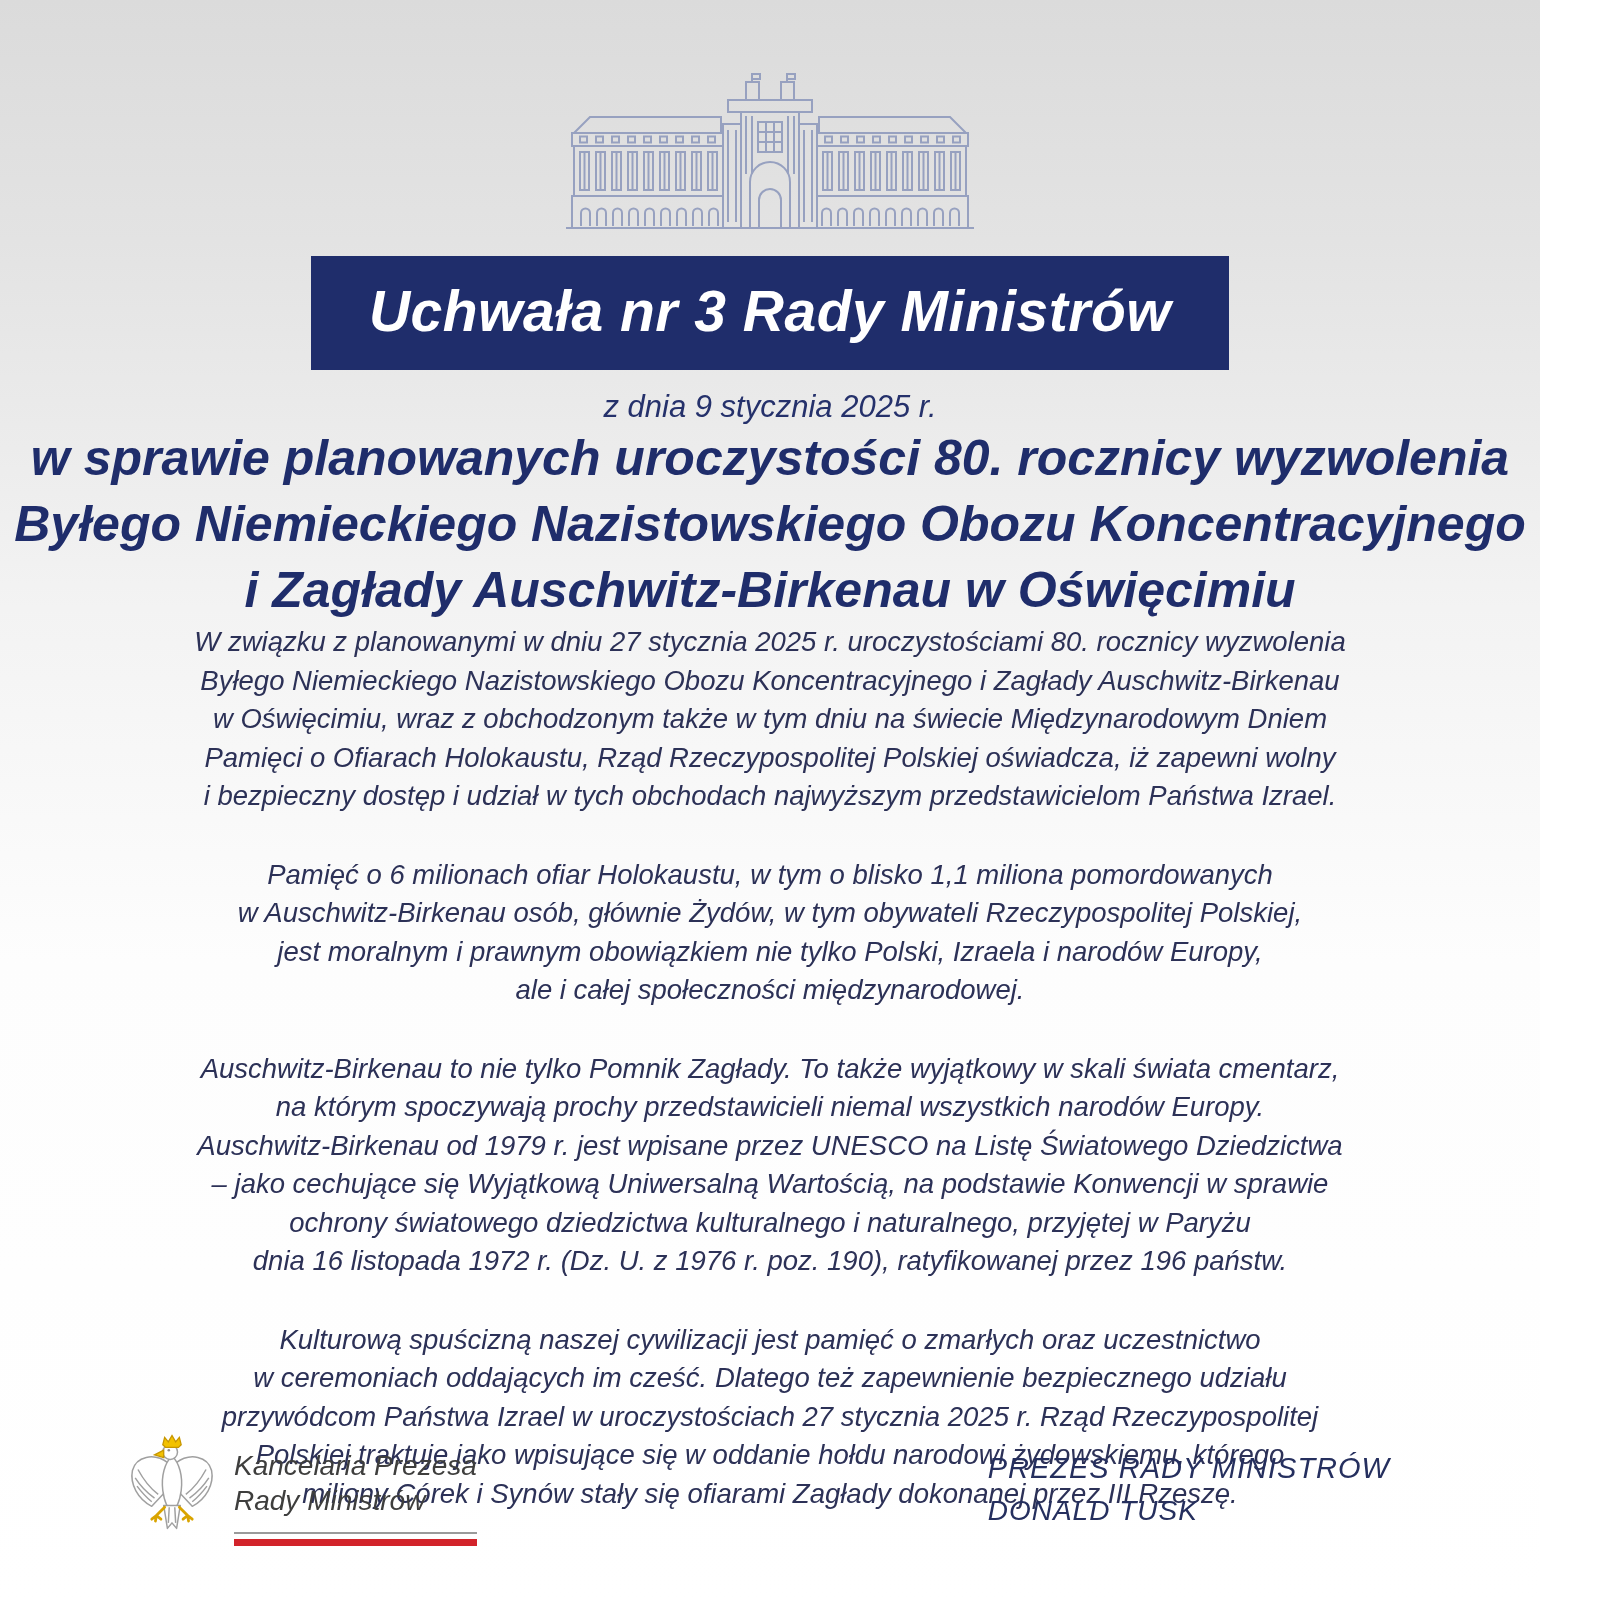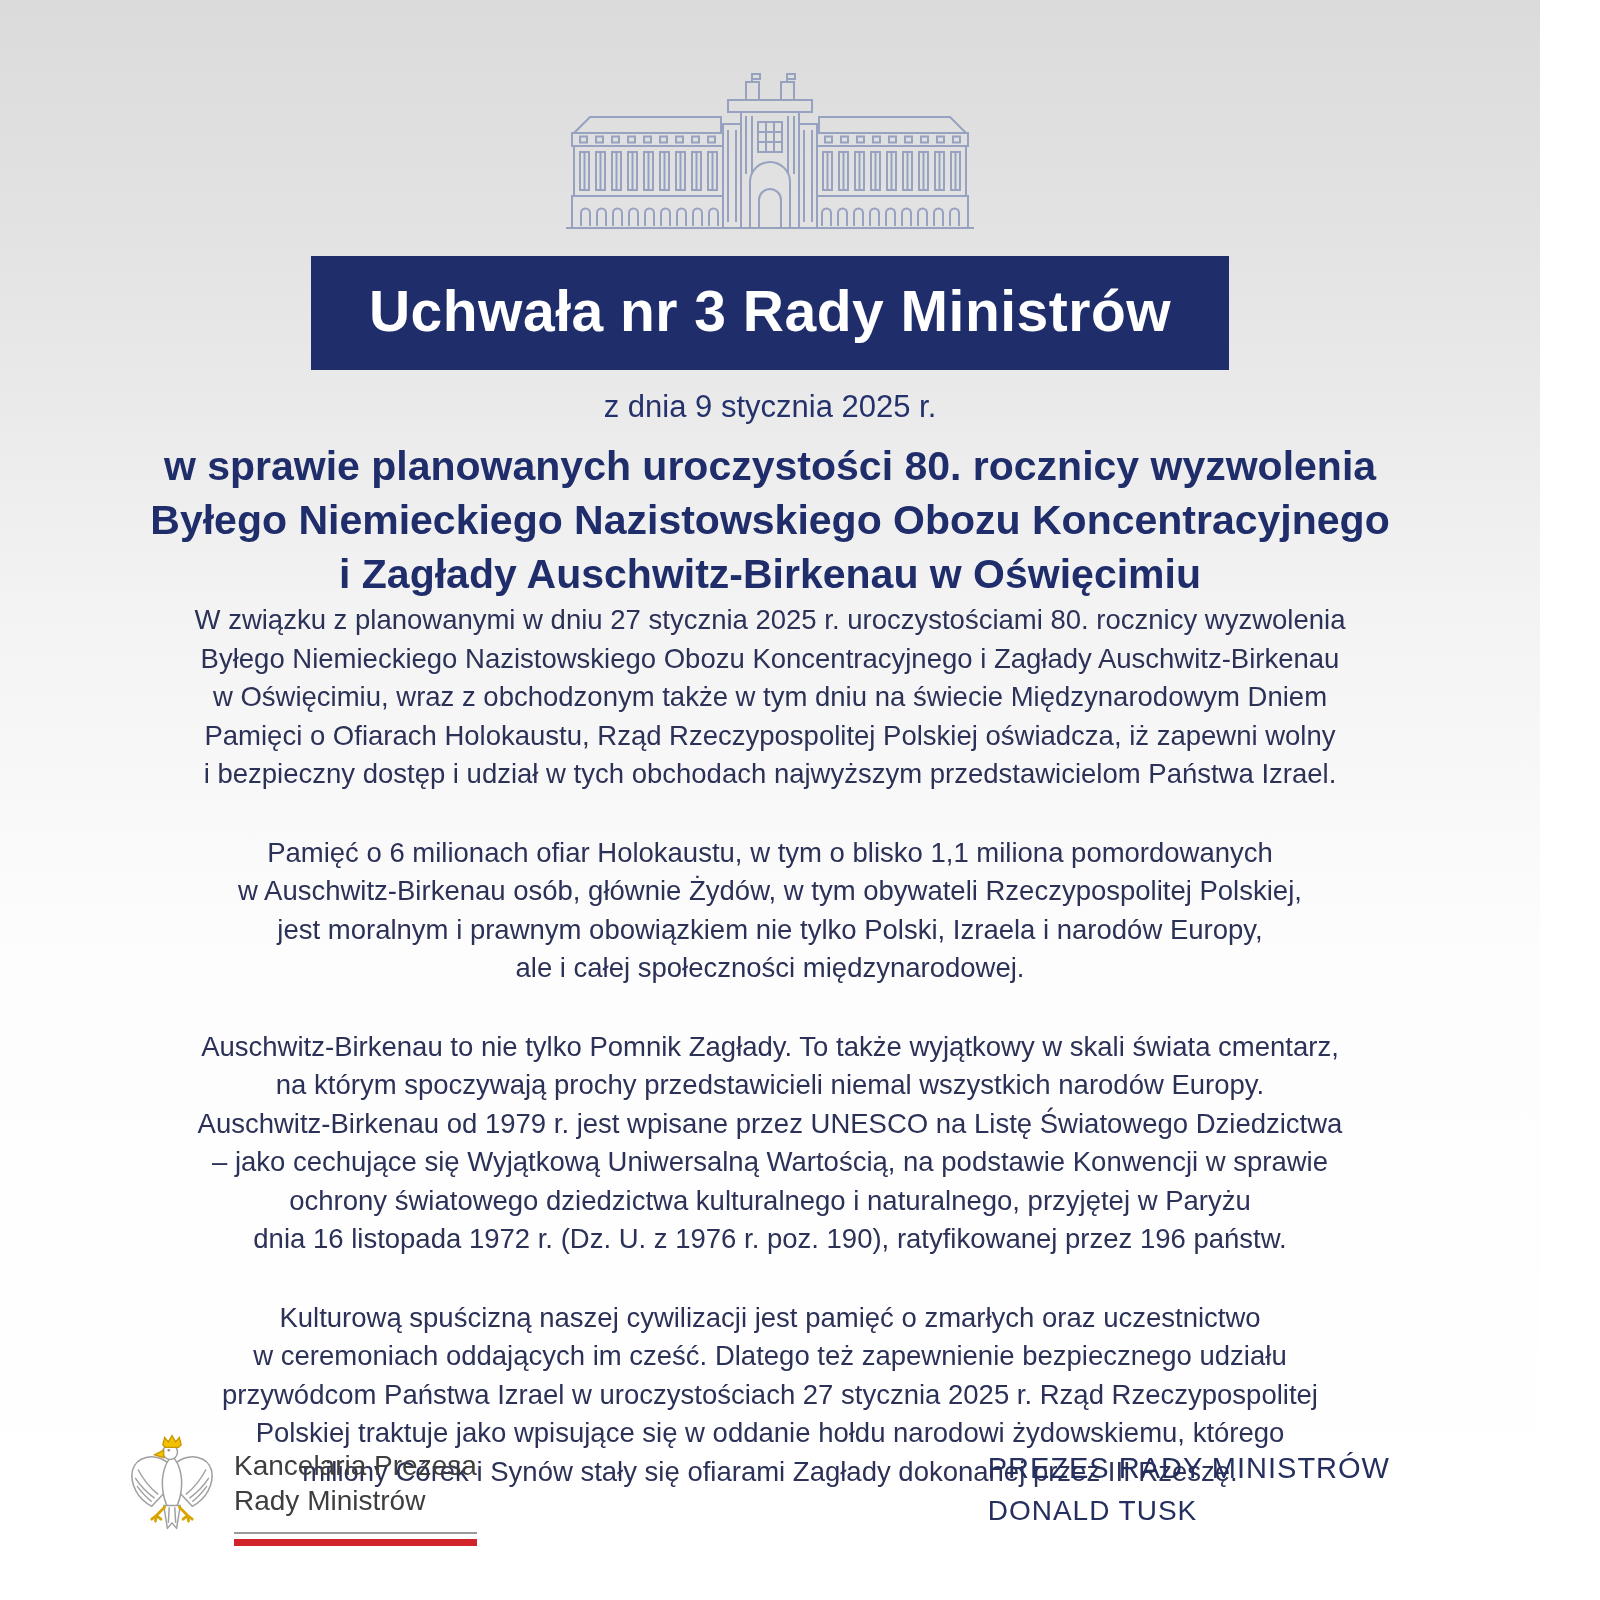--- a/index.html
+++ b/index.html
@@ -3,40 +3,40 @@
 <meta charset="utf-8">
 <style>
   html,body{margin:0;padding:0;}
   .page{
     position:relative;
     width:1540px;height:1600px;
     background:linear-gradient(180deg,#dbdbdb 0%,#e3e3e3 15%,#f3f3f3 38%,#fdfdfd 60%,#ffffff 100%);
     font-family:"Liberation Sans", sans-serif;
     text-align:center;
     overflow:hidden;
+    font-style:italic;
   }
   .building-wrap{margin-top:70px;}
   .banner{
     display:inline-block;
     margin-top:20px;
     background:#1f2d6b;
     color:#ffffff;
     font-size:57px;
     font-weight:700;
     letter-spacing:0.5px;
     padding:22px 58px 26px 58px;
   }
   .date-line{
     margin-top:19px;
     font-size:31px;
     color:#25316b;
   }
   .subject-title{
-    margin-top:14px;
-    font-size:41px;
+    font-size:50px;
     font-weight:700;
     color:#1f2d6b;
     line-height:1.32;
     white-space:pre-line;
   }
   .body-block{}
   .para{
     font-size:27.5px;
     color:#2c3157;
     line-height:1.4;

